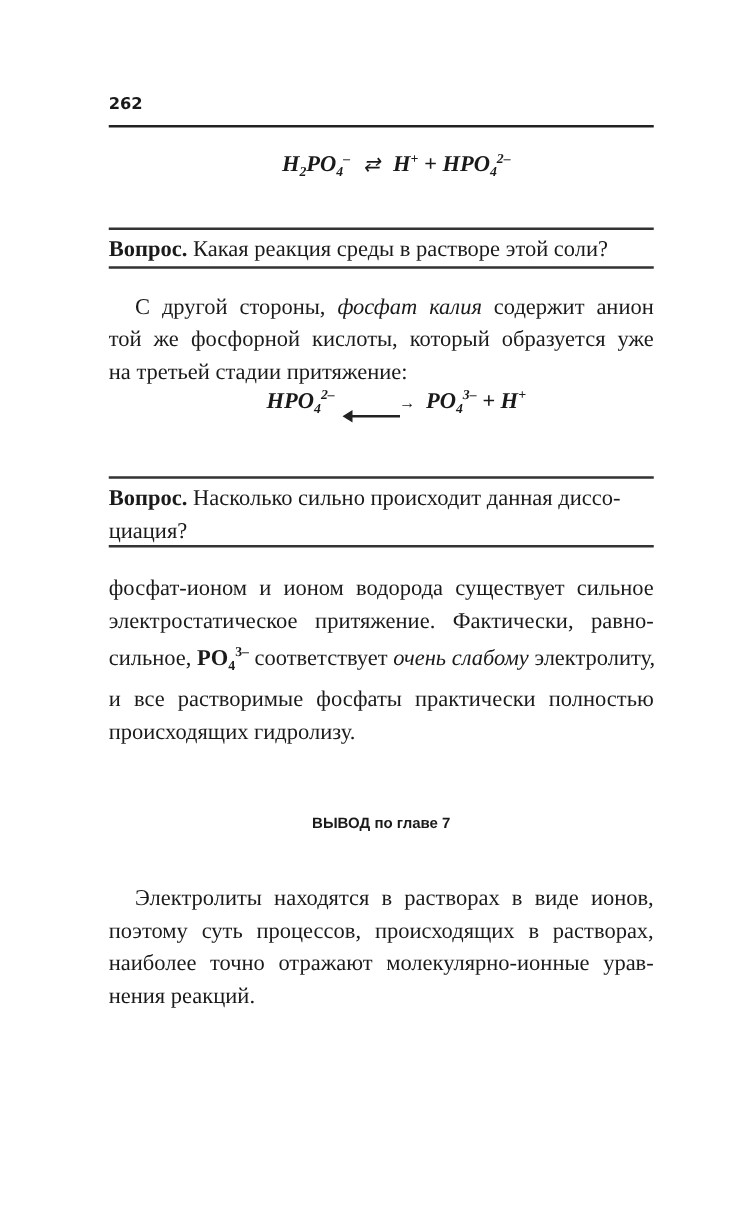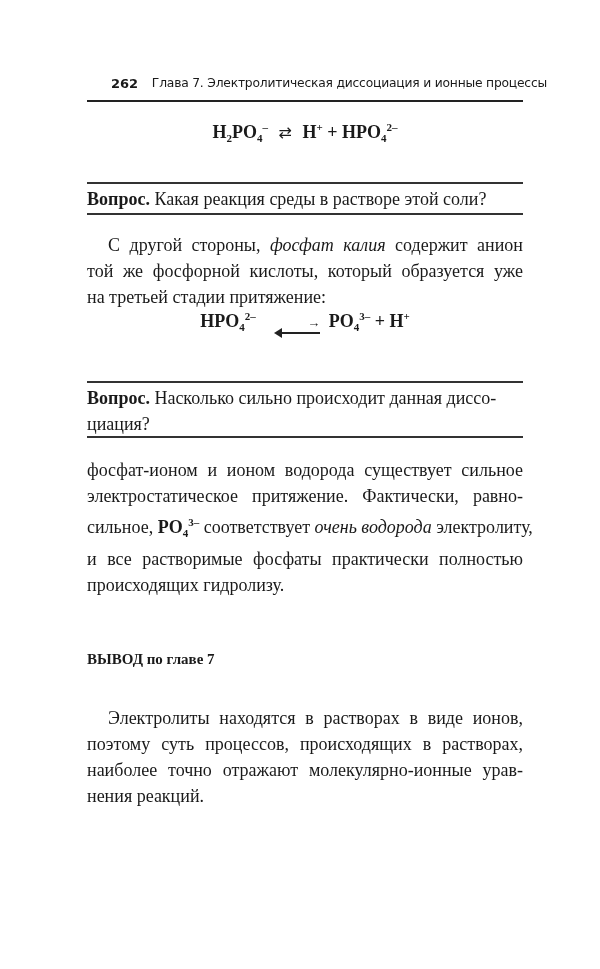--- a/index.html
+++ b/index.html
@@ -1,22 +1,22 @@
 <!DOCTYPE html>
 <html><head>
 <meta charset="utf-8">
 <style>
   html, body { margin: 0; padding: 0; background: #ffffff; }
   body { width: 600px; height: 969px; position: relative; overflow: hidden; color: #1a1a1a; }
   .page { position: absolute; left: 87px; top: 0; width: 436px; height: 969px; }
-  .header { position: absolute; top: 74px; left: 0; width: 436px; height: 22px; font-family: "DejaVu Sans", sans-serif; font-size: 12.5px; margin-left: 24px; }
+  .header { position: absolute; top: 74px; left: 0; width: 436px; height: 22px; font-family: "DejaVu Sans", sans-serif; font-size: 12.5px; }
   .page-num { position: absolute; left: 0; top: 2px; font-weight: bold; font-size: 13px; }
   .running-title { position: absolute; right: 0; top: 2px; font-size: 12.3px; letter-spacing: -0.2px; }
   .header-rule { position: absolute; top: 100px; left: 0; width: 436px; height: 2px; background: #222; }
-  .eq { position: absolute; left: 0; width: 436px; text-align: center; font-family: "Liberation Serif", serif; font-weight: bold; font-size: 18px; }
+  .eq { position: absolute; left: 12px; width: 436px; text-align: center; font-family: "Liberation Serif", serif; font-weight: bold; font-size: 18px; font-style: italic; }
   .eq sub { font-size: 11px; vertical-align: -4px; }
   .eq sup { font-size: 11px; vertical-align: 7px; }
   .eq1 { top: 121px; }
   .eq2 { top: 310px; }
   .rev-arrow { font-weight: normal; font-size: 16px; display: inline-block; margin: 0 6px; }
   .eq2-arrow-top { display: inline-block; width: 42px; text-align: right; font-weight: normal; font-size: 13px; margin: 0 4px 0 18px; }
   .eq2-arrow-bottom { position: absolute; top: 332px; left: 193px; width: 40px; height: 2px; background: #222; }
   .eq2-arrow-bottom:before { content: ""; position: absolute; left: -6px; top: -4px; border-right: 8px solid #222; border-top: 5px solid transparent; border-bottom: 5px solid transparent; }
 
   .rule { position: absolute; left: 0; width: 436px; height: 2px; background: #333; }
@@ -25,30 +25,29 @@
 
   .para { position: absolute; left: 0; width: 436px; font-family: "Liberation Serif", serif; font-size: 18px; line-height: 26px; text-align: justify; }
   .para .line { display: block; text-align: justify; text-align-last: justify; white-space: nowrap; }
   .para .line.last { text-align-last: left; }
   .para .indent { padding-left: 21px; }
   .para i { font-style: italic; }
   .chem { font-weight: bold; }
   .chem sub { font-size: 11px; vertical-align: -4px; }
   .chem sup { font-size: 11px; vertical-align: 7px; }
 
-  .section-heading { position: absolute; left: 0; width: 436px; top: 651px; text-align: left; font-family: Liberation Serif, serif; font-weight: bold; font-size: 15px; }
+  .section-heading { position: absolute; left: 0; width: 436px; top: 651px; text-align: center; font-family: Liberation Sans, sans-serif; font-weight: bold; font-size: 12px; }
 </style>
 </head>
 <body>
 
 <div class="page">
 
   <div class="header">
     <span class="page-num">262</span>
-    <span class="running-title">Глава 7. Электролитическая диссоциация и ионные процессы</span>
   </div>
   <div class="header-rule"></div>
 
   <div class="eq eq1">
     <span>H</span><sub>2</sub><span>PO</span><sub>4</sub><sup>–</sup>
     <span class="rev-arrow">⇄</span>
     <span>H</span><sup>+</sup>
     <span>+</span>
     <span>HPO</span><sub>4</sub><sup>2–</sup>
   </div>
@@ -78,21 +77,21 @@
   <div class="rule" style="top:381px;"></div>
   <div class="question" style="top:385px;">
     <span class="line" style="display:block;"><b>Вопрос.</b> <span>Насколько сильно происходит данная диссо-</span></span>
     <span style="display:block;">циация?</span>
   </div>
   <div class="rule" style="top:436px;"></div>
 
   <div class="para" style="top:457px;">
     <span class="line">фосфат-ионом и ионом водорода существует сильное</span>
     <span class="line">электростатическое притяжение. Фактически, равно-</span>
-    <span class="line"><span>сильное,</span> <span class="chem"><span>PO</span><sub>4</sub><sup>3–</sup></span> <span>соответствует</span> <i>очень водорода</i> <span>электролиту,</span></span>
+    <span class="line"><span>сильное,</span> <span class="chem"><span>PO</span><sub>4</sub><sup>3–</sup></span> <span>соответствует</span> <i>очень слабому</i> <span>электролиту,</span></span>
     <span class="line">и все растворимые фосфаты практически полностью</span>
     <span class="line last">происходящих гидролизу.</span>
   </div>
 
   <div class="section-heading">ВЫВОД по главе 7</div>
 
   <div class="para" style="top:705px;">
     <span class="line indent">Электролиты находятся в растворах в виде ионов,</span>
     <span class="line">поэтому суть процессов, происходящих в растворах,</span>
     <span class="line">наиболее точно отражают молекулярно-ионные урав-</span>

